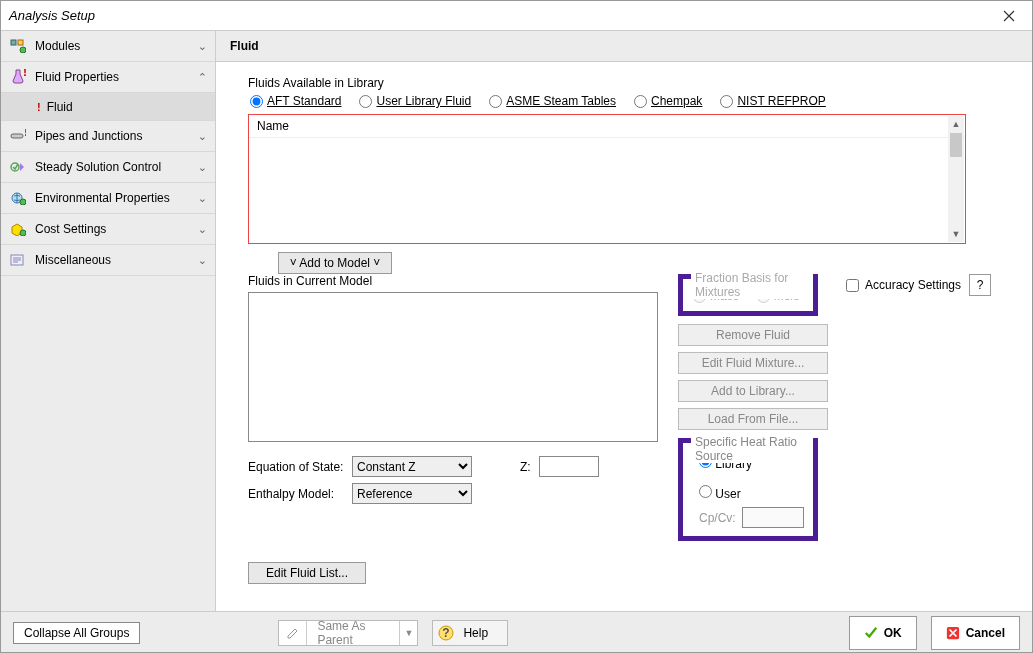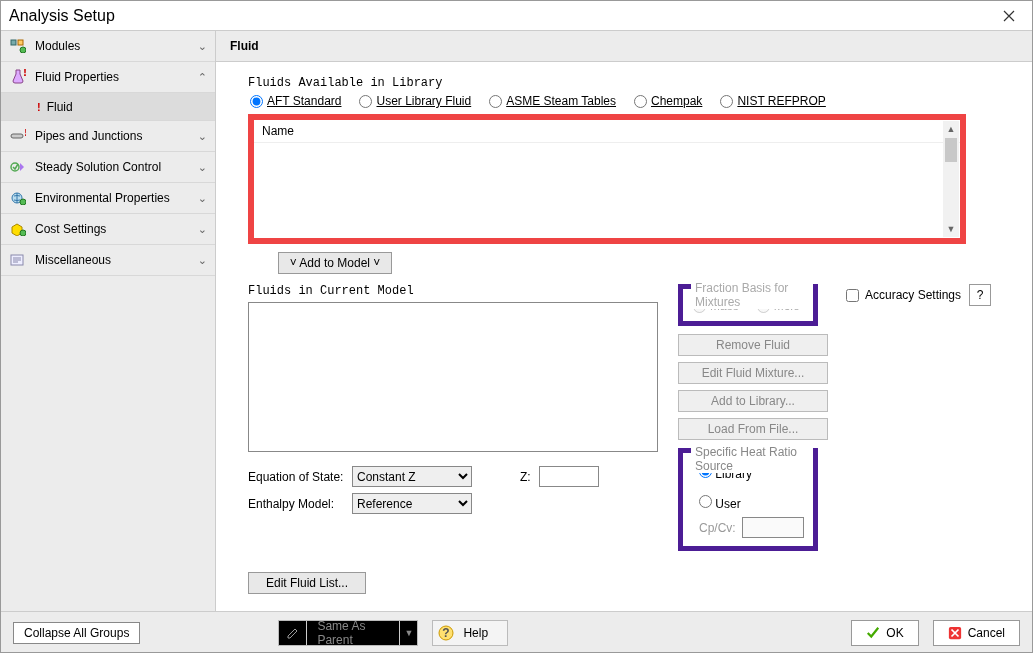--- a/index.html
+++ b/index.html
@@ -1,70 +1,70 @@
 <!DOCTYPE html>
 <html><head>
 <meta charset="utf-8">
 <style>
   * { box-sizing: border-box; margin: 0; padding: 0; font-family: "Segoe UI", Tahoma, Arial, sans-serif; font-size: 12px; }
   body { width: 1033px; height: 653px; background: #fff; border: 1px solid #999; position: relative; }
   .titlebar { height: 30px; display:flex; align-items:center; padding: 0 0 0 8px; border-bottom: 1px solid #ccc; }
-  .titlebar .title { flex: 1; font-size:16px; }
+  .titlebar .title { flex: 1; font-size:13px;font-style:italic; }
   .titlebar .close { width: 46px; height:30px; display:flex; align-items:center; justify-content:center; cursor:pointer; }
   .content { display:flex; height: 580px; }
   .sidebar { width: 215px; background: #ececec; border-right:1px solid #ccc; }
   .sidegroup { display:flex; align-items:center; height:31px; padding:0 8px; border-bottom:1px solid #d8d8d8; cursor:pointer; }
   .sidegroup .icon { width:18px; height:16px; margin-right:8px; display:flex; align-items:center; justify-content:center; }
   .sidegroup .label { flex:1; font-weight:normal; }
   .sidegroup .chev { color:#666; font-size:11px; margin-left:4px; }
   .subitem { display:flex; align-items:center; height:28px; padding-left:36px; background:#dcdcdc; border-bottom:1px solid #d8d8d8; }
   .subitem .subicon { margin-right:6px; color:#c00; font-weight:bold; font-size:11px; }
   .mainpane { flex:1; display:flex; flex-direction:column; }
   .mainhead { height:31px; background:#ececec; border-bottom:1px solid #ccc; display:flex; align-items:center; padding:0 14px; font-weight:bold; }
   .mainbody { flex:1; padding:14px 18px 8px 32px; position:relative; }
-  .lbl { font-size:12px;font-family:Liberation Mono, monospace; }
+  .lbl { font-size:12px; }
   .radiorow { display:flex; gap:18px; margin:4px 0 6px 2px; align-items:center; }
   .radiorow label { display:flex; align-items:center; gap:4px; cursor:pointer;text-decoration:underline; }
   input[type=radio] { width:13px; height:13px; }
-  .listbox { border:6px solid #ef4444; width: 718px; height:130px; background:#fff; position:relative; overflow:hidden; }
+  .listbox { border:1px solid #ef4444; width: 718px; height:130px; background:#fff; position:relative; overflow:hidden; }
   .listhead { padding:4px 8px; border-bottom:1px solid #eee; }
   .listitems { padding:0 8px; }
   .listitems div { padding:1px 0; line-height:16px; }
   .listitems div.sel { background:#daf0ff; }
   .scrolltrack { position:absolute; right:1px; top:1px; bottom:1px; width:16px; background:#f1f1f1; }
   .scrollup, .scrolldown { position:absolute; left:0; right:0; height:16px; display:flex; align-items:center; justify-content:center; color:#666; font-size:9px; }
   .scrollup { top:0; } .scrolldown { bottom:0; }
   .scrollthumb { position:absolute; left:2px; right:2px; top:17px; height:24px; background:#c8c8c8; }
   .btn { border:1px solid #999; background:#e8e8e8; padding:2px 10px; cursor:pointer; height:22px; display:inline-flex; align-items:center; justify-content:center; }
   .btn.dis { color:#888; border-color:#bbb; background:#efefef; cursor:default; }
   .btn.w150 { width:150px; }
   .addmodel { margin:8px 0 0 30px; width:114px; }
-  .lower { display:flex; gap:20px; margin-top:10px; }
+  .lower { display:flex; gap:20px; }
   .lower-left { width:410px; }
   .currentbox { border:1px solid #888; width:410px; height:150px; background:#fff; margin-top:4px; }
   .lower-right { display:flex; gap:18px; }
   .fieldset { border:5px solid #4c1d95; padding:6px 10px 8px 10px; position:relative; margin-top:0; }
   .fieldset .leg { position:absolute; top:-8px; left:8px; background:#fff; padding:0 4px; color:#888; font-size:12px; }
   .fieldset.dis .leg { color:#aaa; }
   .fieldset.dis label { color:#aaa; }
   .stackbtns { display:flex; flex-direction:column; gap:6px; margin-top:8px; }
   .checkacc { display:flex; align-items:center; gap:6px; }
   .helpq { border:1px solid #999; width:22px; height:22px; display:inline-flex; align-items:center; justify-content:center; cursor:pointer; }
   .eqrows { margin-top:14px; }
   .eqrow { display:flex; align-items:center; gap:8px; margin-bottom:6px; }
   .eqrow .eqlbl { width:96px; }
   select { width:120px; height:21px; border:1px solid #888; background:#efefef; }
   input[type=text] { border:1px solid #888; height:21px; padding:0 4px; }
   .editlist { margin-top:52px; width:118px; }
   .footer { height:42px; border-top:1px solid #ccc; background:#ececec; display:flex; align-items:center; padding:0 12px; gap:14px; }
   .footer .sp { flex:1; }
-  .iconbtn { display:inline-flex; align-items:center; gap:6px; border:1px solid #999; background:#fff; padding:0 14px; height:26px; cursor:pointer; }
+  .iconbtn { display:inline-flex; align-items:center; gap:6px; border:1px solid #999; background:#fff; padding:0 14px; height:34px; cursor:pointer;font-weight:bold; }
   .iconbtn.ok svg { width:14px; height:14px; }
   .iconbtn.cancel svg { width:14px; height:14px; }
-  .sameasparent { display:flex; align-items:center; border:1px solid #bbb; height:26px; background:#000000; }
+  .sameasparent { display:flex; align-items:center; border:1px solid #bbb; height:26px; background:#ffffff; }
   .sameasparent .ic { width:28px; display:flex; align-items:center; justify-content:center; border-right:1px solid #ccc; height:100%; color:#999; }
   .sameasparent .tx { padding:0 10px; color:#888; width:92px; }
   .sameasparent .dd { width:18px; display:flex; align-items:center; justify-content:center; border-left:1px solid #ccc; height:100%; color:#888; font-size:9px; }
   .helpbtn { display:flex; align-items:center; border:1px solid #bbb; height:26px; background:#f4f4f4; width:76px; }
   .helpbtn .ic { width:26px; display:flex; align-items:center; justify-content:center; }
   .helpbtn .tx { padding:0 4px; }
   .collapseall { border:1px solid #888; background:#fff; padding:3px 10px; cursor:pointer; }
   .shrs { width:140px; }
   .fracrow { display:flex; gap:18px; margin-top:4px; }
   .fracrow label { display:flex; align-items:center; gap:4px; }

